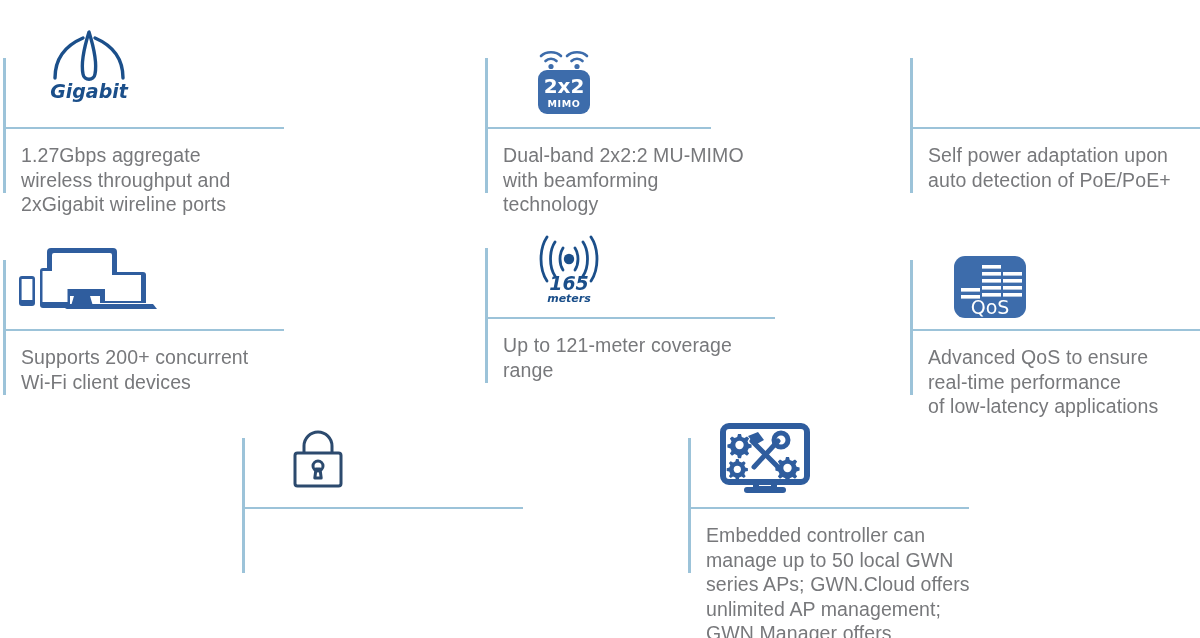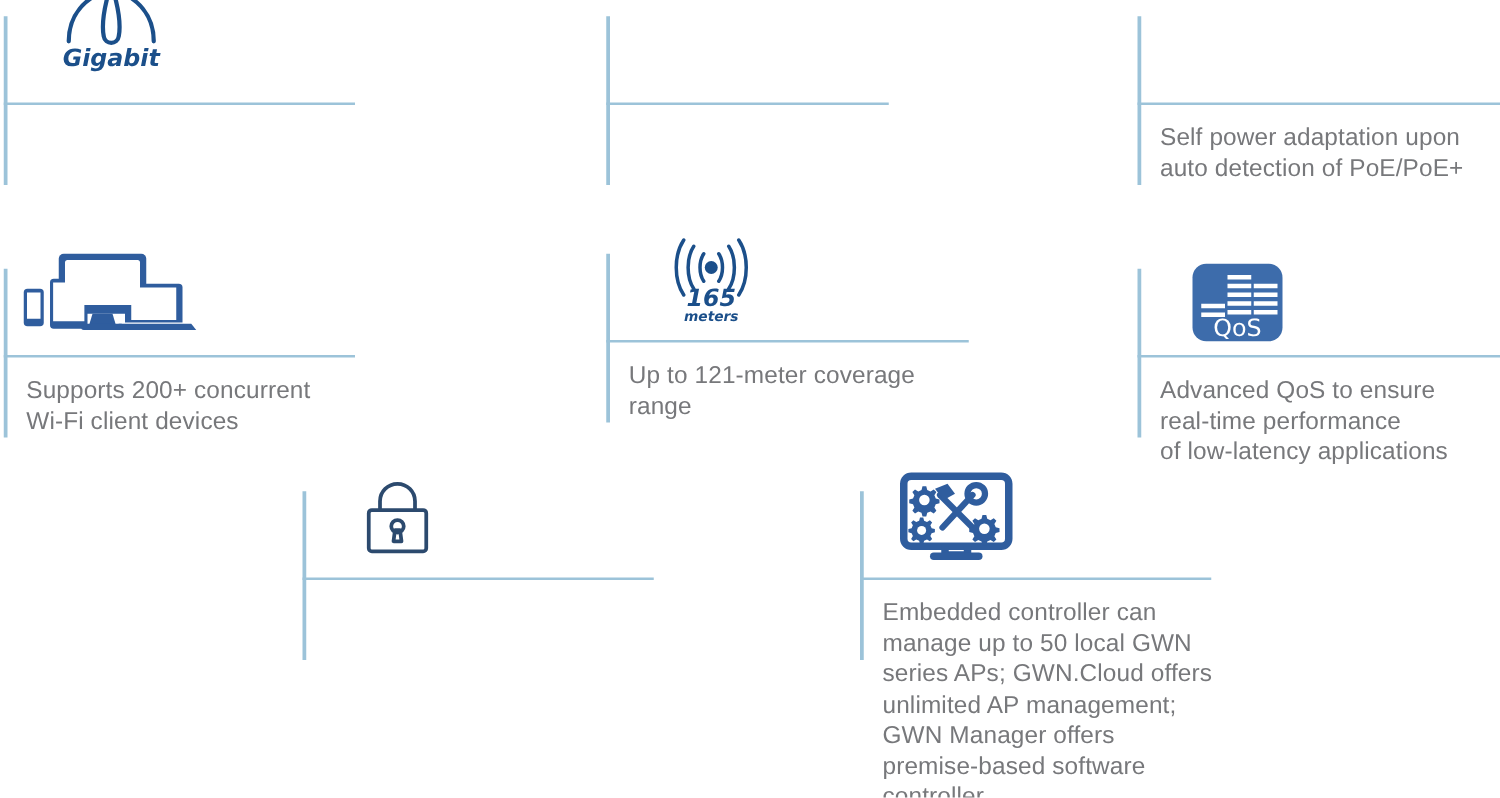--- a/index.html
+++ b/index.html
@@ -3,21 +3,21 @@
 <meta charset="utf-8">
 <style>
   html,body{margin:0;padding:0;}
   body{
     width:1200px;height:638px;
     background:#ffffff;
     font-family:"Liberation Sans", sans-serif;
     overflow:hidden;
     position:relative;
   }
-  .grid{position:absolute;inset:0;}
+  .grid{position:absolute;inset:0;margin-top:45px;}
 
   
   .cell{position:absolute;}
   .rule-v{
     position:absolute;left:0;top:0;width:3px;
     background:#9cc3d9;
   }
   .rule-h{
     position:absolute;left:0;height:2px;
     background:#9cc3d9;
@@ -58,27 +58,48 @@
       <svg width="96" height="78" viewBox="0 0 96 78">
         <g fill="none" stroke="#1b4f8a" stroke-width="3.4" stroke-linecap="round">
           <path d="M12 36 C12 14, 26 2, 40 -4"></path>
           <path d="M80 36 C80 14, 66 2, 52 -4"></path>
         </g>
         <path d="M46 -10 C41 6, 38 22, 40 32 C41 39, 51 39, 52 32 C54 22, 51 6, 46 -10 Z" fill="none" stroke="#1b4f8a" stroke-width="3.4" stroke-linejoin="round"></path>
         <text class="ico-txt" x="46" y="56" text-anchor="middle" style="font-size:19px;fill:#1b4f8a;font-family:'DejaVu Sans',sans-serif;font-weight:bold;font-style:italic;">Gigabit</text>
       </svg>
     </div>
 
+    <div class="desc" style="left:18px;top:85px;width:330px;">1.27Gbps aggregate
+wireless throughput and
+2xGigabit wireline ports</div>
   </div>
 
   <div class="cell" style="left:485px;top:13px;width:420px;height:160px;">
     <div class="rule-v" style="height:135px;"></div>
     <div class="rule-h" style="top:69px;width:226px;"></div>
 
-
+    <div class="icon-wrap" style="left:48px;top:-12px;width:80px;height:72px;">
+      <svg width="80" height="72" viewBox="0 0 80 72">
+        <g fill="none" stroke="#3d6cab" stroke-width="2.6" stroke-linecap="round">
+          <path d="M8 10 C13 5, 23 5, 28 10"></path>
+          <path d="M12.5 15 C15.5 12, 20.5 12, 23.5 15"></path>
+          <path d="M34 10 C39 5, 49 5, 54 10"></path>
+          <path d="M38.5 15 C41.5 12, 46.5 12, 49.5 15"></path>
+        </g>
+        <circle cx="18" cy="20.5" r="2.6" fill="#3d6cab"></circle>
+        <circle cx="44" cy="20.5" r="2.6" fill="#3d6cab"></circle>
+        <rect x="5" y="24" width="52" height="44" rx="9" fill="#3d6cab"></rect>
+        <text x="31" y="47" text-anchor="middle" style="font-size:20px;fill:#ffffff;font-family:'DejaVu Sans',sans-serif;font-weight:bold;">2x2</text>
+        <text x="31" y="61" text-anchor="middle" style="font-size:9.5px;fill:#ffffff;font-family:'DejaVu Sans',sans-serif;font-weight:bold;letter-spacing:.6px;">MIMO</text>
+      </svg>
+    </div>
+
+    <div class="desc" style="left:18px;top:85px;width:360px;">Dual-band 2x2:2 MU-MIMO
+with beamforming
+technology</div>
   </div>
 
   <div class="cell" style="left:910px;top:13px;width:290px;height:160px;">
     <div class="rule-v" style="height:135px;"></div>
     <div class="rule-h" style="top:69px;width:290px;"></div>
 
 
     <div class="desc" style="left:18px;top:85px;width:300px;">Self power adaptation upon
 auto detection of PoE/PoE+</div>
   </div>

